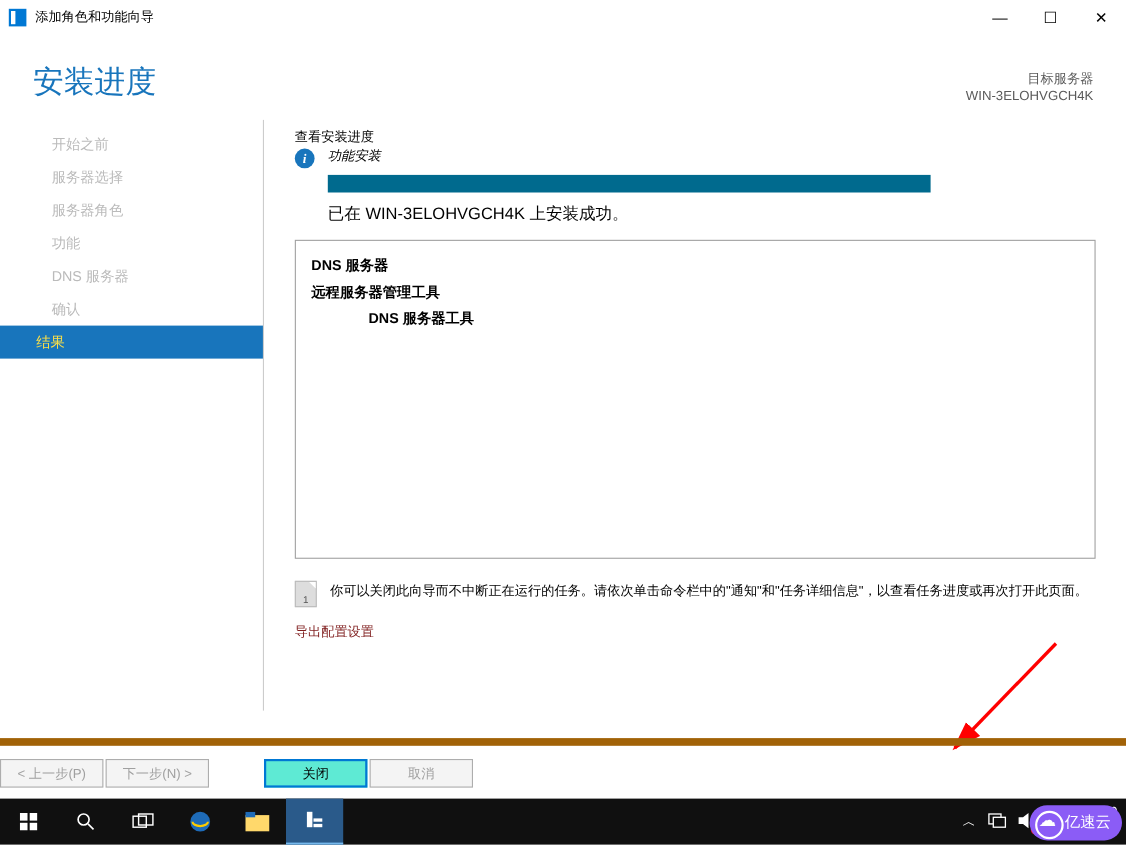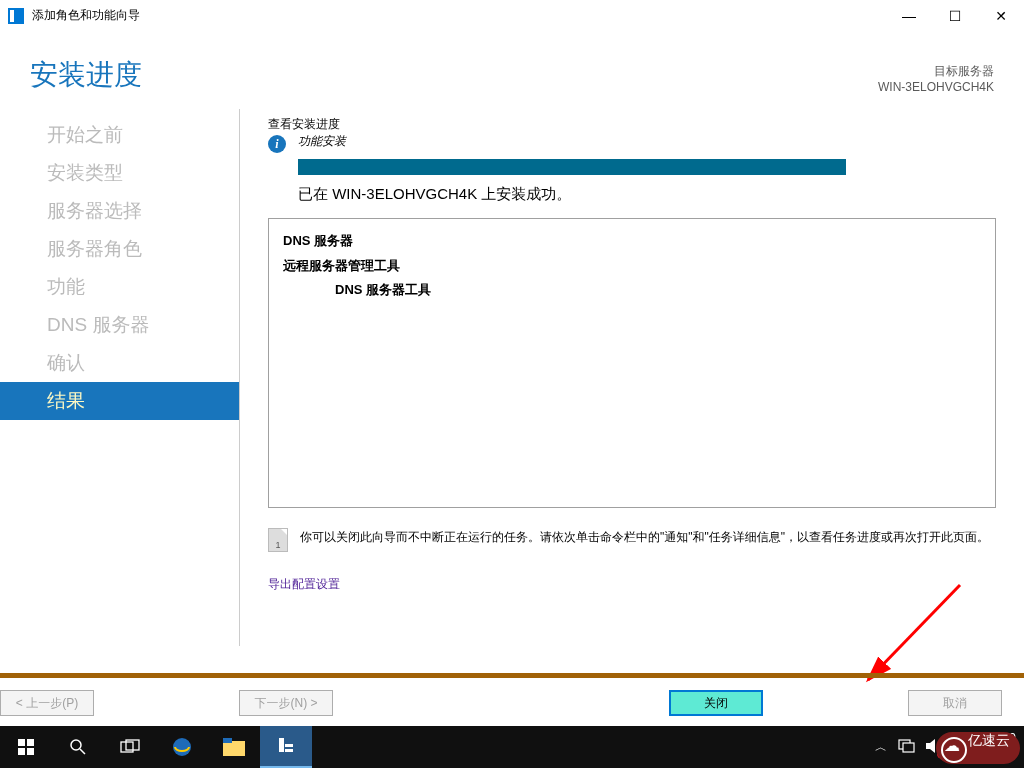--- a/index.html
+++ b/index.html
@@ -12,58 +12,58 @@
     .titlebar .win-controls { margin-left: auto; display: flex; }
     .titlebar .win-controls div { width: 46px; height: 32px; display:flex; align-items:center; justify-content:center; font-size: 14px; color:#000; }
 
     .header { padding: 24px 30px 12px 30px; display:flex; justify-content:space-between; align-items:flex-end;gap:36px; }
     .header h1 { font-size: 28px; font-weight: 300; color: #1875bc; }
     .header .target { text-align: right; font-size: 12px; color:#5a5a5a; }
 
     .body { display:flex; height: 540px; }
     .sidebar { width: 240px; padding: 10px 0 0 22px; position:relative; }
     .sidebar::after { content:""; position:absolute; right:0; top:3px; bottom:0; width:1px; background:#ccc; }
-    .sidebar-item { font-size: 19px; color:#bbb; padding: 6px 20px 6px 25px; cursor: default; }
-    .sidebar-item.active { background:#1875bc; color:#fef9c3; margin-left:-22px; padding-left:47px; }
+    .sidebar-item { font-size: 13px; color:#bbb; padding: 6px 20px 6px 25px; cursor: default; }
+    .sidebar-item.active { background:#1875bc; color:#fde047; margin-left:-22px; padding-left:33px; }
 
     .content { flex:1; padding: 10px 28px 0 28px; }
     .content .subtitle { font-size: 12px; }
     .status-row { display:flex; align-items:flex-start; gap:12px; margin-bottom:6px; }
     .info-icon { width:18px; height:18px; border-radius:50%; background:#1875bc; color:#fff; display:flex; align-items:center; justify-content:center; font-size:12px; font-weight:bold; font-style: italic; font-family: Georgia, serif; flex-shrink:0; margin-top: 2px; }
     .status-text { font-size: 12px; font-style: italic; }
     .progress { height:16px; background:#006a8e; margin: 6px 0 10px 30px; width: calc(100% - 180px); }
     .success-text { font-size:15px; margin-left:30px; margin-bottom: 14px; }
 
     .features-box { border:1px solid #a0a0a0; padding: 10px 14px; height: 290px; font-size:13px; font-weight: bold; line-height: 1.9; }
     .indent1 { padding-left: 26px; }
     .indent2 { padding-left: 52px; }
 
     .note-row { display:flex; gap:12px; margin-top: 20px; font-size:12px; }
     .note-icon { width:20px; height:24px; background:#ddd; border:1px solid #bbb; position:relative; flex-shrink:0; display:flex; align-items:flex-end; justify-content:center; font-size:9px; color:#555; padding-bottom:1px;}
     .note-icon::before{ content:""; position:absolute; top:0; right:0; border-style:solid; border-width:0 6px 6px 0; border-color: transparent #fff transparent transparent;}
     .note-text { line-height:1.6; }
 
-    .export-link { color:#4c1d95; font-size:12px; margin-top: 24px; display:inline-block; cursor:pointer; }
-
-    .footer { position:absolute; bottom: 52px; left:0; right:0; border-top:5px solid #a16207; padding: 12px 22px 0 0; display:flex; justify-content:space-between; gap: 20px; }
+    .export-link { color:#7f1d1d; font-size:12px; margin-top: 14px; display:inline-block; cursor:pointer; }
+
+    .footer { position:absolute; bottom: 52px; left:0; right:0; border-top:7px solid #a16207; padding: 12px 22px 0 0; display:flex; justify-content:flex-start; gap: 2px; }
     .footer .gap { width: 22px; }
     .footer button { min-width: 94px; height: 26px; font-size:12px; border:1px solid #adadad; background:#e1e1e1; cursor: default;}
     .footer button.disabled { color:#a0a0a0; background:#f4f4f4; }
     .footer button.primary { background:#5eead4; border:2px solid #0078d4;margin-left:24px; }
 
     .arrow-annotation { position:absolute; pointer-events:none; }
 
     .taskbar { position:absolute; bottom:0; left:0; right:0; height:42px; background:#101010; display:flex; align-items:center; color:#fff; }
     .taskbar .tb-item { width:52px; height:42px; display:flex; align-items:center; justify-content:center; }
     .taskbar .tb-item.active { background:#2a5a8a; border-bottom: 2px solid #76b9ed; }
     .taskbar .spacer { flex:1; }
     .taskbar .tray { display:flex; align-items:center; gap: 10px; padding-right: 6px; font-size:12px; }
     .taskbar .clock { text-align:center; line-height:1.3; font-size:12px; padding: 0 8px; }
 
-    .watermark { position:absolute; right:4px; bottom:4px; height:32px; padding: 0 10px 0 32px; background:#7f1d1d; border-radius:16px; color:#fff; font-size:14px; display:flex; }
+    .watermark { position:absolute; right:4px; bottom:4px; height:32px; padding: 0 10px 0 32px; background:#8b5cf6; border-radius:16px; color:#fff; font-size:14px; display:flex; align-items:center; }
     .watermark::before { content:""; position:absolute; left:5px; top:5px; width:22px; height:22px; border:2px solid #fff; border-radius:50%; }
     .watermark::after { content:"☁"; position:absolute; left:8px; top:4px; font-size:16px; color:#fff; }
   </style>
 </head>
 <body>
 
 <div class="titlebar">
   <div class="app-icon"></div>
   <span class="title-text">添加角色和功能向导</span>
   <div class="win-controls">
@@ -77,21 +77,20 @@
   <h1>安装进度</h1>
   <div class="target">
     <div>目标服务器</div>
     <div>WIN-3ELOHVGCH4K</div>
   </div>
 </div>
 
 <div class="body">
   <div class="sidebar">
     <div class="sidebar-item">开始之前</div>
-    <div class="sidebar-item">安装类型</div>
     <div class="sidebar-item">服务器选择</div>
     <div class="sidebar-item">服务器角色</div>
     <div class="sidebar-item">功能</div>
     <div class="sidebar-item">DNS 服务器</div>
     <div class="sidebar-item">确认</div>
     <div class="sidebar-item active">结果</div>
   </div>
 
   <div class="content">
     <div class="subtitle">查看安装进度</div>

